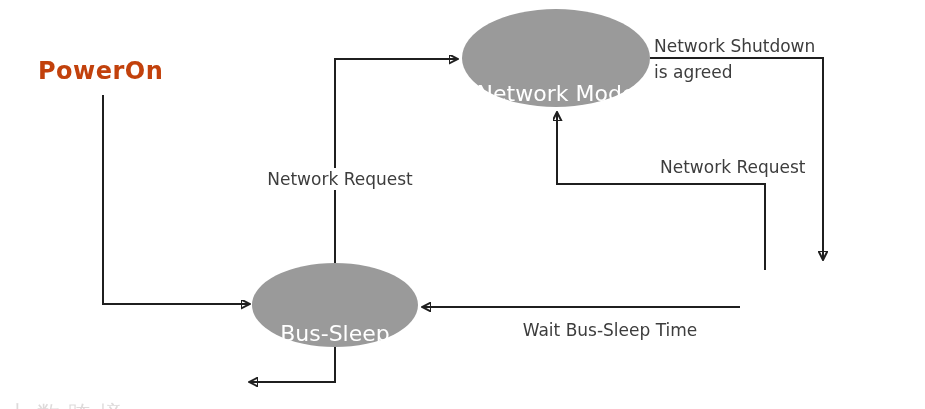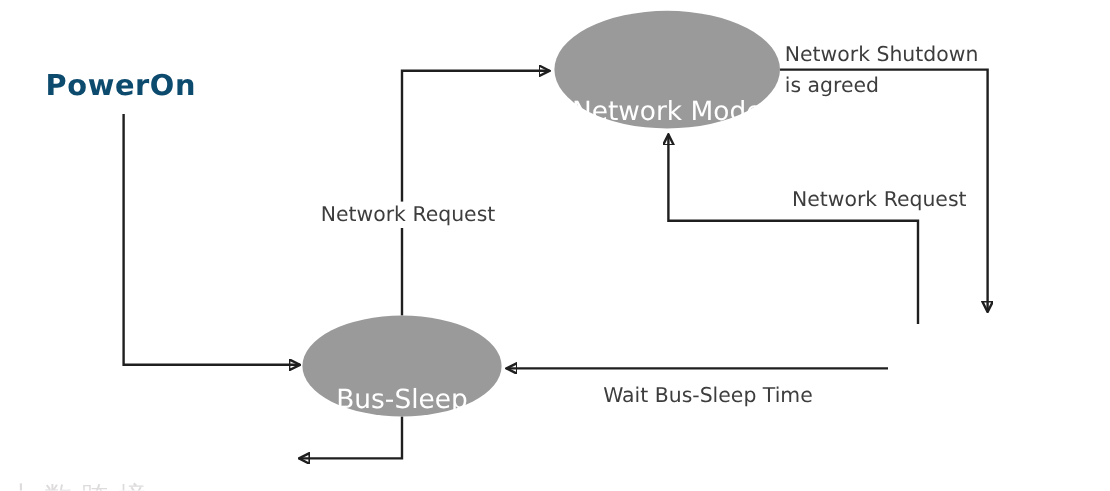--- a/index.html
+++ b/index.html
@@ -40,21 +40,21 @@
     line-height: 27px;
   }
   .state-network-mode { left: 462px; top: 9px;  width: 188px; height: 98px; }
   .state-bus-sleep    { left: 252px; top: 263px; width: 166px; height: 84px; }
   .state-prepare-sleep{ left: 740px; top: 266px; width: 164px; height: 84px; }
   .state-prepare-sleep .state-label { max-width: 100px; }
 
   .terminal {
     position: absolute;
     z-index: 3;
-    color: #0c4a6e;
+    color: #c2410c;
     font-size: 24px;
     font-weight: bold;
     white-space: nowrap;
     letter-spacing: 0.5px;
   }
   .terminal-power-on { left: 38px; top: 57px; }
   .terminal-ecu-sleep { left: 16px; top: 367px; }
 
   .edge-label {
     position: absolute;
@@ -63,21 +63,21 @@
     font-size: 17px;
     white-space: nowrap;
     background: #ffffff;
     padding: 1px 3px;
   }
   .centered { transform: translateX(-50%); }
   .lbl-initialize-nm        { left: 101px; top: 175px; }
   .lbl-network-request-left { left: 340px; top: 168px; }
   .lbl-network-shutdown     { left: 654px; top: 33px;  line-height: 26px; background: transparent; padding: 0; }
   .lbl-network-request-right{ left: 657px; top: 156px; }
-  .lbl-wait-bus-sleep       { left: 590px; top: 319px; text-align: right; }
+  .lbl-wait-bus-sleep       { left: 610px; top: 319px; text-align: right; }
 
   .watermark {
     position: absolute;
     z-index: 0;
     left: 6px;
     top: 399px;
     font-size: 23px;
     font-weight: normal;
     color: #b5afaf;
     opacity: 0.45;

